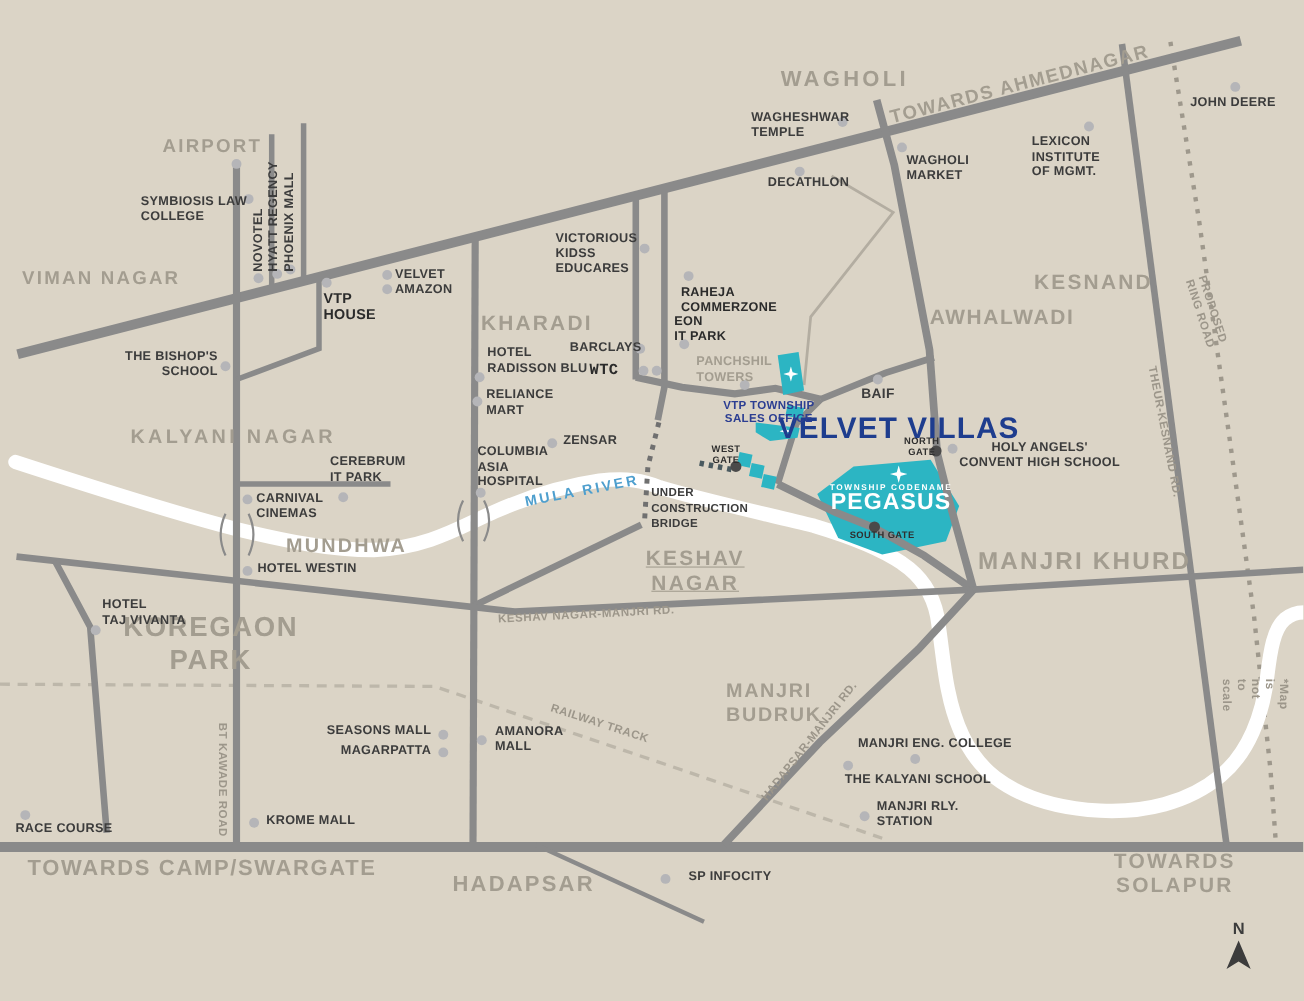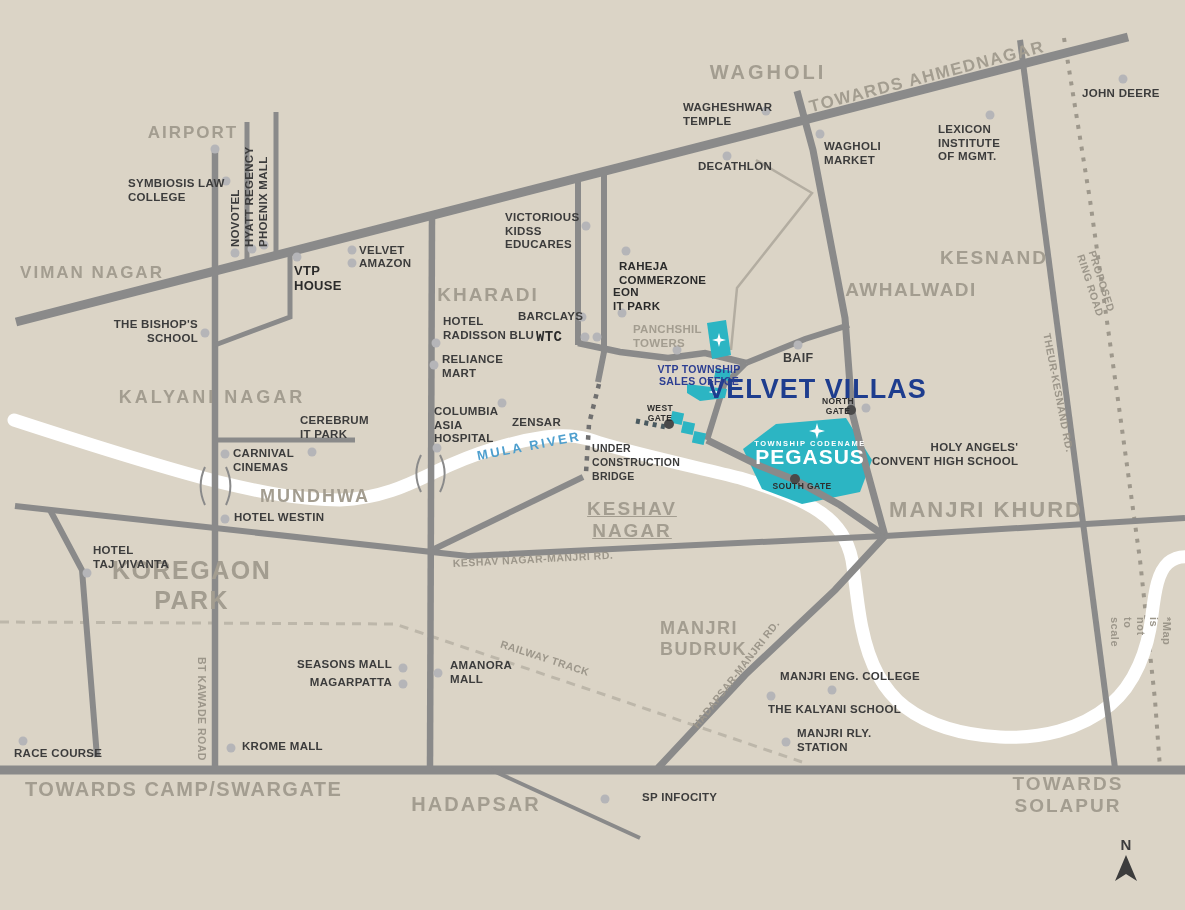--- a/index.html
+++ b/index.html
@@ -132,21 +132,21 @@
       <div class="dot dark" style="left: 669px; top: 424px;"></div>
       <div class="dot dark" style="left: 851px; top: 410px;"></div>
       <div class="dot dark" style="left: 795px; top: 479px;"></div>
     </div>
   <div id="stars">
       <div class="star" style="left: 719px; top: 340px; width: 14px; height: 14px;"></div>
       <div class="star" style="left: 714px; top: 392px; width: 11px; height: 11px;"></div>
       <div class="star" style="left: 817px; top: 431px; width: 16px; height: 16px;"></div>
     </div>
   <div id="labels">
-      <div class="lbl area" style="left: 92px; top: 243px; font-size: 17px; letter-spacing: 2px; transform: translateX(-50%); transform-origin: 50% 0px; text-align: center; margin-top: 20px;">VIMAN NAGAR</div>
+      <div class="lbl area" style="left: 92px; top: 243px; font-size: 17px; letter-spacing: 2px; transform: translateX(-50%); transform-origin: 50% 0px; text-align: center;">VIMAN NAGAR</div>
       <div class="lbl area" style="left: 193px; top: 123px; font-size: 17px; letter-spacing: 2px; transform: translateX(-50%); transform-origin: 50% 0px; text-align: center;">AIRPORT</div>
       <div class="lbl area" style="left: 768px; top: 61px; font-size: 20px; letter-spacing: 3px; transform: translateX(-50%); transform-origin: 50% 0px; text-align: center;">WAGHOLI</div>
       <div class="lbl area" style="left: 927px; top: 77px; font-size: 17px; letter-spacing: 1.5px; transform: translate(-50%, -50%) rotate(-14.5deg); transform-origin: center center; text-align: center;">TOWARDS AHMEDNAGAR</div>
       <div class="lbl area" style="left: 994px; top: 223px; font-size: 19px; letter-spacing: 2px; transform: translateX(-50%); transform-origin: 50% 0px; text-align: center; margin-top: 24px;">KESNAND</div>
       <div class="lbl area" style="left: 911px; top: 279px; font-size: 19px; letter-spacing: 1.5px; transform: translateX(-50%); transform-origin: 50% 0px; text-align: center;">AWHALWADI</div>
       <div class="lbl area" style="left: 488px; top: 284px; font-size: 19px; letter-spacing: 2px; transform: translateX(-50%); transform-origin: 50% 0px; text-align: center;">KHARADI</div>
       <div class="lbl area" style="left: 212px; top: 387px; font-size: 18px; letter-spacing: 3px; transform: translateX(-50%); transform-origin: 50% 0px; text-align: center;">KALYANI NAGAR</div>
       <div class="lbl area" style="left: 632px; top: 498px; font-size: 19px; letter-spacing: 2px; transform: translateX(-50%); transform-origin: 50% 0px; text-align: center; text-decoration: underline;">KESHAV
 NAGAR</div>
       <div class="lbl area" style="left: 986px; top: 497px; font-size: 22px; letter-spacing: 2px; transform: translateX(-50%); transform-origin: 50% 0px; text-align: center;">MANJRI KHURD</div>
@@ -186,43 +186,43 @@
       <div class="lbl place-bold" style="left: 613px; top: 286px; transform-origin: 0px 0px; text-align: left;">EON
 IT PARK</div>
       <div class="lbl panchshil" style="left: 633px; top: 323px; transform-origin: 0px 0px; text-align: left;">PANCHSHIL
 TOWERS</div>
       <div class="lbl " style="left: 518px; top: 310px; transform-origin: 0px 0px; text-align: left;">BARCLAYS</div>
       <div class="lbl place-bold" style="left: 536px; top: 329px; font-size: 14px; transform-origin: 0px 0px; text-align: center; font-family: Liberation Mono, monospace;">WTC</div>
       <div class="lbl " style="left: 443px; top: 315px; transform-origin: 0px 0px; text-align: left;">HOTEL
 RADISSON BLU</div>
       <div class="lbl " style="left: 442px; top: 353px; transform-origin: 0px 0px; text-align: left;">RELIANCE
 MART</div>
-      <div class="lbl " style="left: 512px; top: 416px; transform-origin: 0px 0px; text-align: left;">ZENSAR</div>
+      <div class="lbl " style="left: 512px; top: 395px; transform-origin: 0px 0px; text-align: left;">ZENSAR</div>
       <div class="lbl " style="left: 434px; top: 405px; transform-origin: 0px 0px; text-align: left;">COLUMBIA
 ASIA
 HOSPITAL</div>
       <div class="lbl " style="left: 300px; top: 414px; transform-origin: 0px 0px; text-align: left;">CEREBRUM
 IT PARK</div>
       <div class="lbl " style="left: 233px; top: 447px; transform-origin: 0px 0px; text-align: left;">CARNIVAL
 CINEMAS</div>
       <div class="lbl " style="left: 234px; top: 511px; transform-origin: 0px 0px; text-align: left;">HOTEL WESTIN</div>
       <div class="lbl " style="left: 93px; top: 544px; transform-origin: 0px 0px; text-align: left;">HOTEL
 TAJ VIVANTA</div>
       <div class="lbl " style="left: 14px; top: 747px; transform-origin: 0px 0px; text-align: left;">RACE COURSE</div>
       <div class="lbl " style="left: 242px; top: 740px; transform-origin: 0px 0px; text-align: left;">KROME MALL</div>
       <div class="lbl " style="left: 392px; top: 658px; transform: translateX(-100%); transform-origin: 50% 0px; text-align: right;">SEASONS MALL</div>
       <div class="lbl " style="left: 392px; top: 676px; transform: translateX(-100%); transform-origin: 50% 0px; text-align: right;">MAGARPATTA</div>
       <div class="lbl " style="left: 450px; top: 659px; transform-origin: 0px 0px; text-align: left;">AMANORA
 MALL</div>
-      <div class="lbl " style="left: 642px; top: 791px; transform-origin: 0px 0px; text-align: left;">SP INFOCITY</div>
+      <div class="lbl " style="left: 626px; top: 791px; transform-origin: 0px 0px; text-align: left;">SP INFOCITY</div>
       <div class="lbl " style="left: 780px; top: 670px; transform-origin: 0px 0px; text-align: left;">MANJRI ENG. COLLEGE</div>
       <div class="lbl " style="left: 768px; top: 703px; transform-origin: 0px 0px; text-align: left;">THE KALYANI SCHOOL</div>
       <div class="lbl " style="left: 797px; top: 727px; transform-origin: 0px 0px; text-align: left;">MANJRI RLY.
 STATION</div>
-      <div class="lbl " style="left: 872px; top: 401px; transform-origin: 0px 0px; text-align: right; margin-top: 40px;">HOLY ANGELS'
+      <div class="lbl " style="left: 872px; top: 401px; transform-origin: 0px 0px; text-align: center;">HOLY ANGELS'
 CONVENT HIGH SCHOOL</div>
       <div class="lbl " style="left: 783px; top: 351px; font-size: 12.5px; transform-origin: 0px 0px; text-align: left;">BAIF</div>
       <div class="lbl " style="left: 592px; top: 441px; font-size: 10.5px; line-height: 1.35; transform-origin: 0px 0px; text-align: left;">UNDER
 CONSTRUCTION
 BRIDGE</div>
       <div class="lbl gate" style="left: 660px; top: 403px; transform: translateX(-50%); transform-origin: 50% 0px; text-align: center;">WEST
 GATE</div>
       <div class="lbl gate" style="left: 838px; top: 396px; transform: translateX(-50%); transform-origin: 50% 0px; text-align: center;">NORTH
 GATE</div>
       <div class="lbl gate" style="left: 766px; top: 481px; transform: translateX(-50%); transform-origin: 50% 0px; text-align: center; margin-left: 36px;">SOUTH GATE</div>

